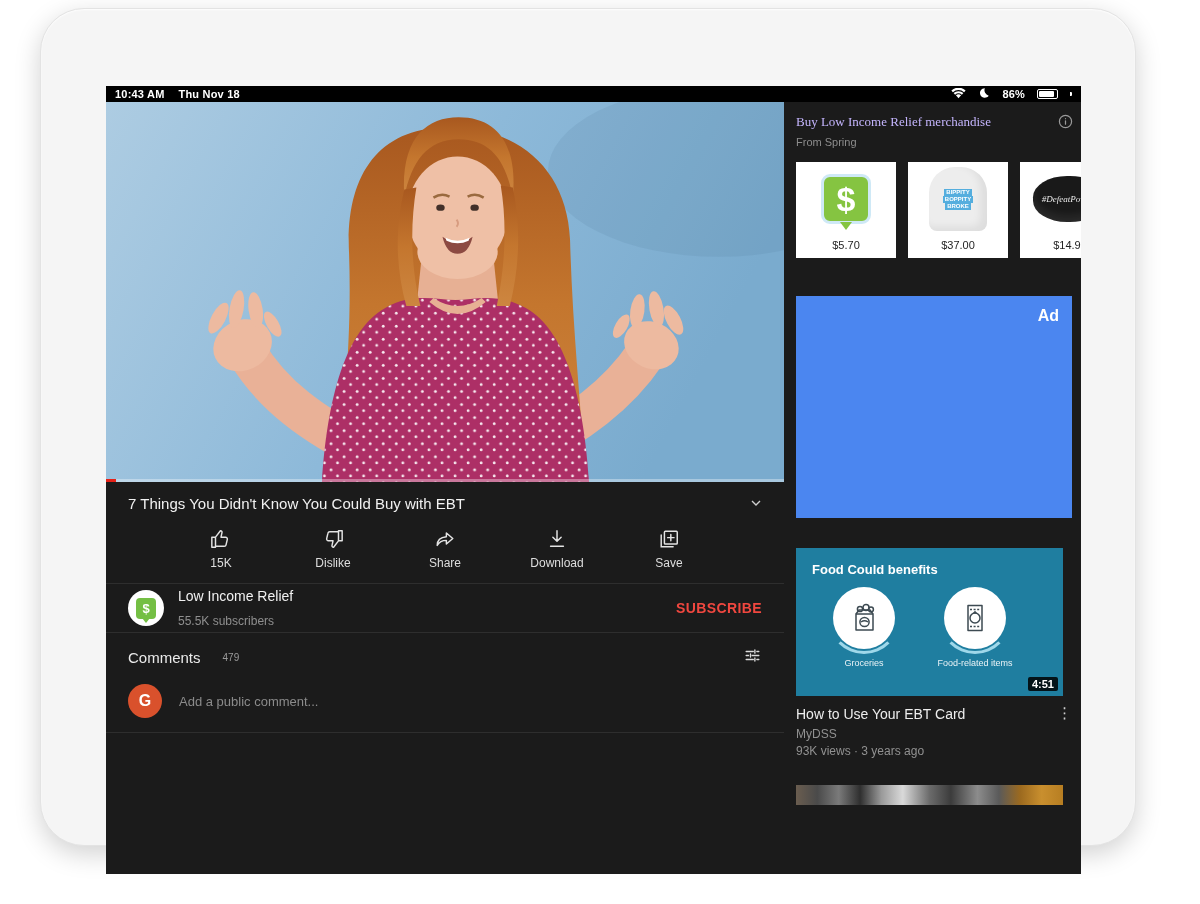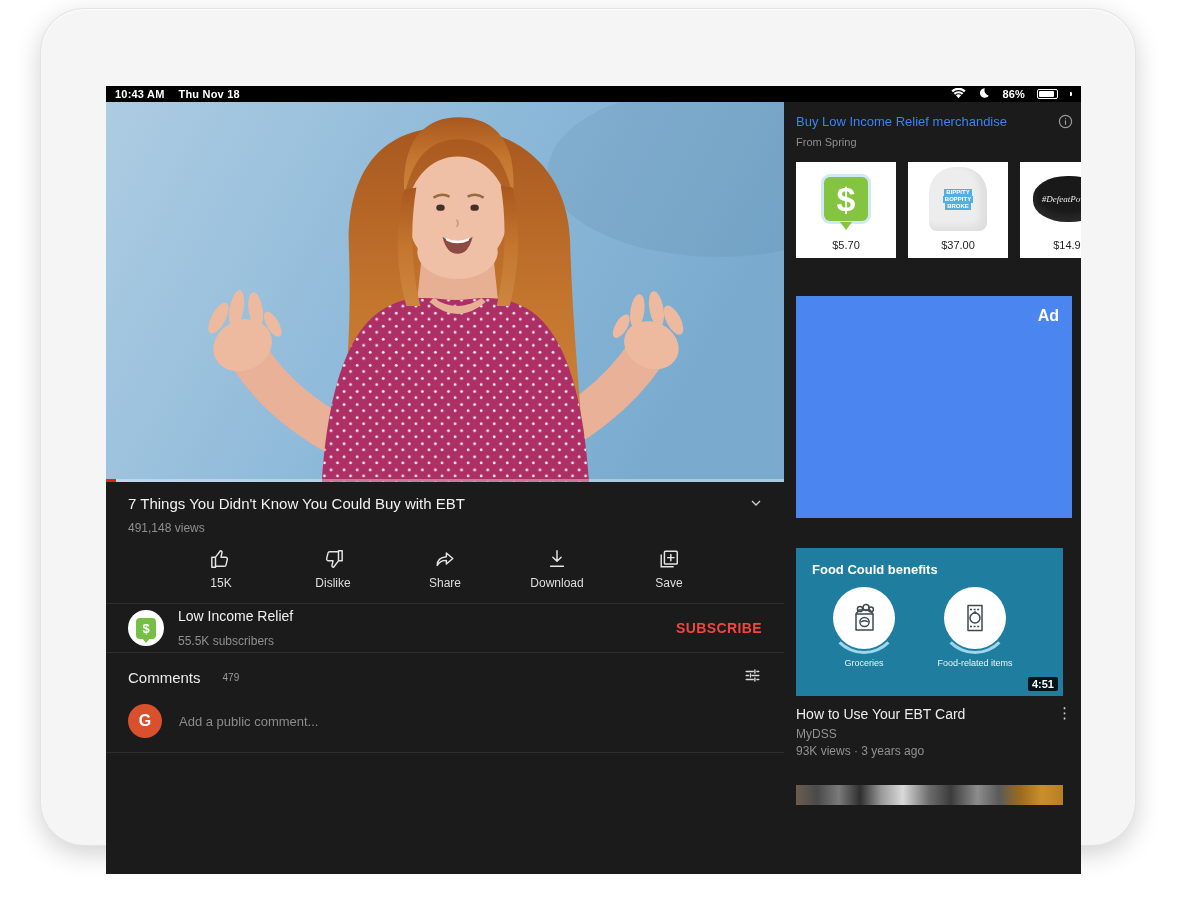--- a/index.html
+++ b/index.html
@@ -68,21 +68,21 @@
   .c-title { font-size:15px; color:#eaeaea; }
   .c-count { font-size:10px; color:#9a9a9a; margin-left:22px; }
   .c-sort { margin-left:auto; }
   .c-sort svg { width:19px; height:19px; stroke:#dcdcdc; stroke-width:1.7; fill:none; }
   .comment-row { display:flex; align-items:center; gap:17px; padding:15px 22px 14px 22px; }
   .g-avatar { width:34px; height:34px; border-radius:50%; background:#d9512c; color:#fff; font-size:16px; font-weight:700; display:flex; align-items:center; justify-content:center; flex:none; }
   .c-placeholder { font-size:13px; color:#8b8b8b; }
 
   
   .merch-head { display:flex; align-items:flex-start; padding:12px 8px 0 0; }
-  .m-title { font-size:13px; color:#3b82f6; }
+  .m-title { font-size:13px; color:#c4b5fd;font-family:Liberation Serif, serif; }
   .m-info { margin-left:auto; }
   .m-info svg { width:15px; height:15px; stroke:#9a9a9a; fill:none; stroke-width:1.3; }
   .m-sub { font-size:11px; color:#8d8d8d; margin-top:3px; }
   .cards { display:flex; gap:12px; margin-top:14px; height:96px; }
   .card { width:100px; flex:none; background:#fff; display:flex; flex-direction:column; align-items:center; justify-content:flex-end; padding-bottom:7px; position:relative; }
   .card-art { position:absolute; top:0; left:0; right:0; height:74px; display:flex; align-items:center; justify-content:center; }
   .price { font-size:11px; color:#1f1f1f; }
   .logo-bubble { position:relative; width:50px; height:50px; background:#85c441; border:3px solid #cfe9f6; border-radius:9px; color:#fff; font-size:34px; font-weight:700; display:flex; align-items:center; justify-content:center; }
   .logo-bubble::after { content:""; position:absolute; bottom:-9px; left:16px; border-left:6px solid transparent; border-right:6px solid transparent; border-top:8px solid #85c441; }
   .hoodie { position:relative; width:58px; height:64px; background:#ededed; border-radius:26px 26px 8px 8px; box-shadow:inset -6px -4px 8px rgba(0,0,0,0.07); display:flex; align-items:center; justify-content:center; }
@@ -216,21 +216,20 @@
           </div>
 
           <div class="title-row">
             <div class="v-title">7 Things You Didn't Know You Could Buy with EBT</div>
             <div class="chev">
               <svg width="16" height="16" viewBox="0 0 24 24" fill="none" stroke="#cfcfcf" stroke-width="2">
                   <path d="M6 9l6 6 6-6"></path>
                 </svg>
             </div>
           </div>
-          <div class="v-views">491,148 views</div>
 
           <div class="actions">
             <div class="action">
               <svg viewBox="0 0 24 24">
                   <path d="M2 10h4v11H2zM6 20h9.5a2 2 0 0 0 2-1.6l1.4-6A2 2 0 0 0 17 10h-5l1-4.6A1.7 1.7 0 0 0 11.4 3L6 10z" stroke-linejoin="round"></path>
                 </svg>
               <span class="action-label">15K</span>
             </div>
             <div class="action">
               <svg viewBox="0 0 24 24">

